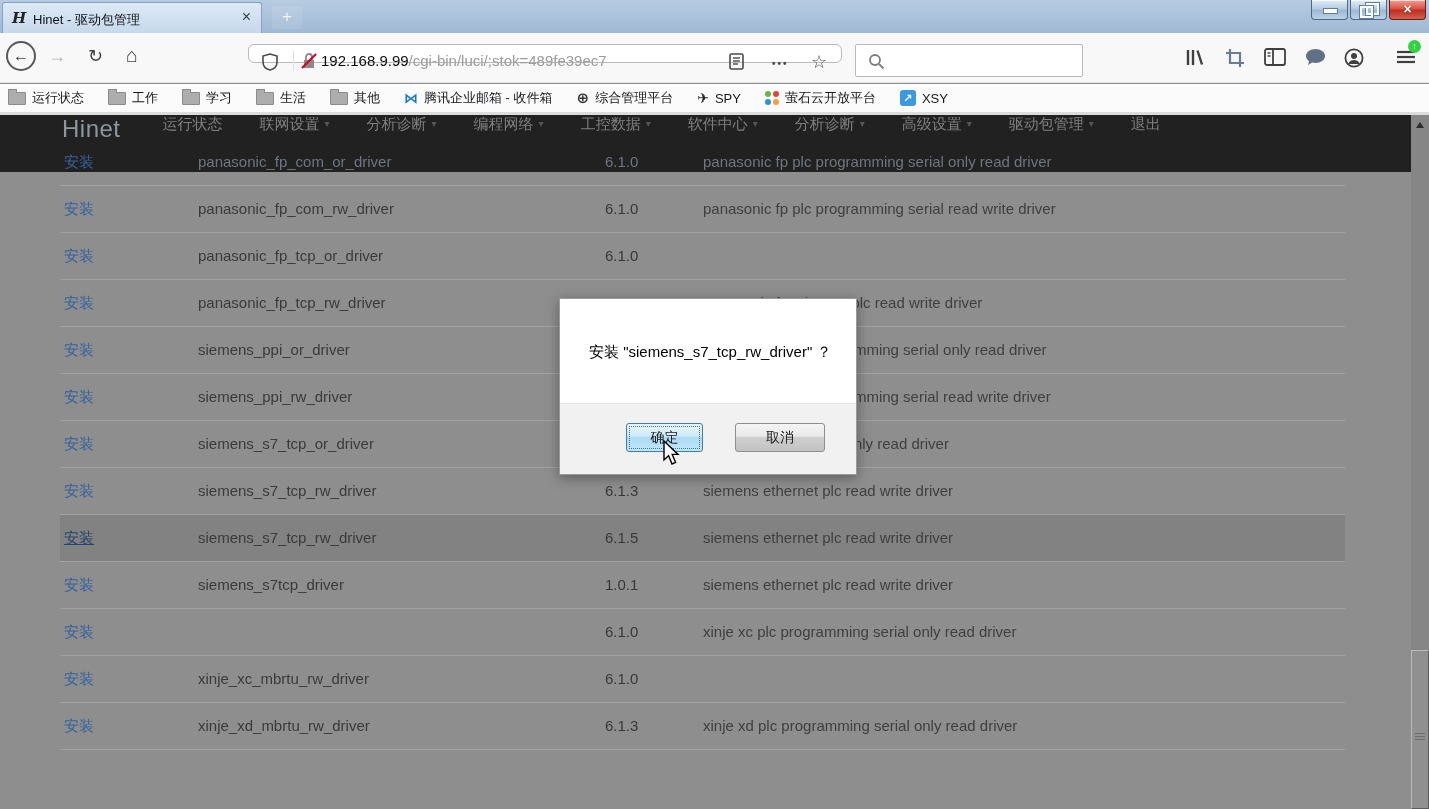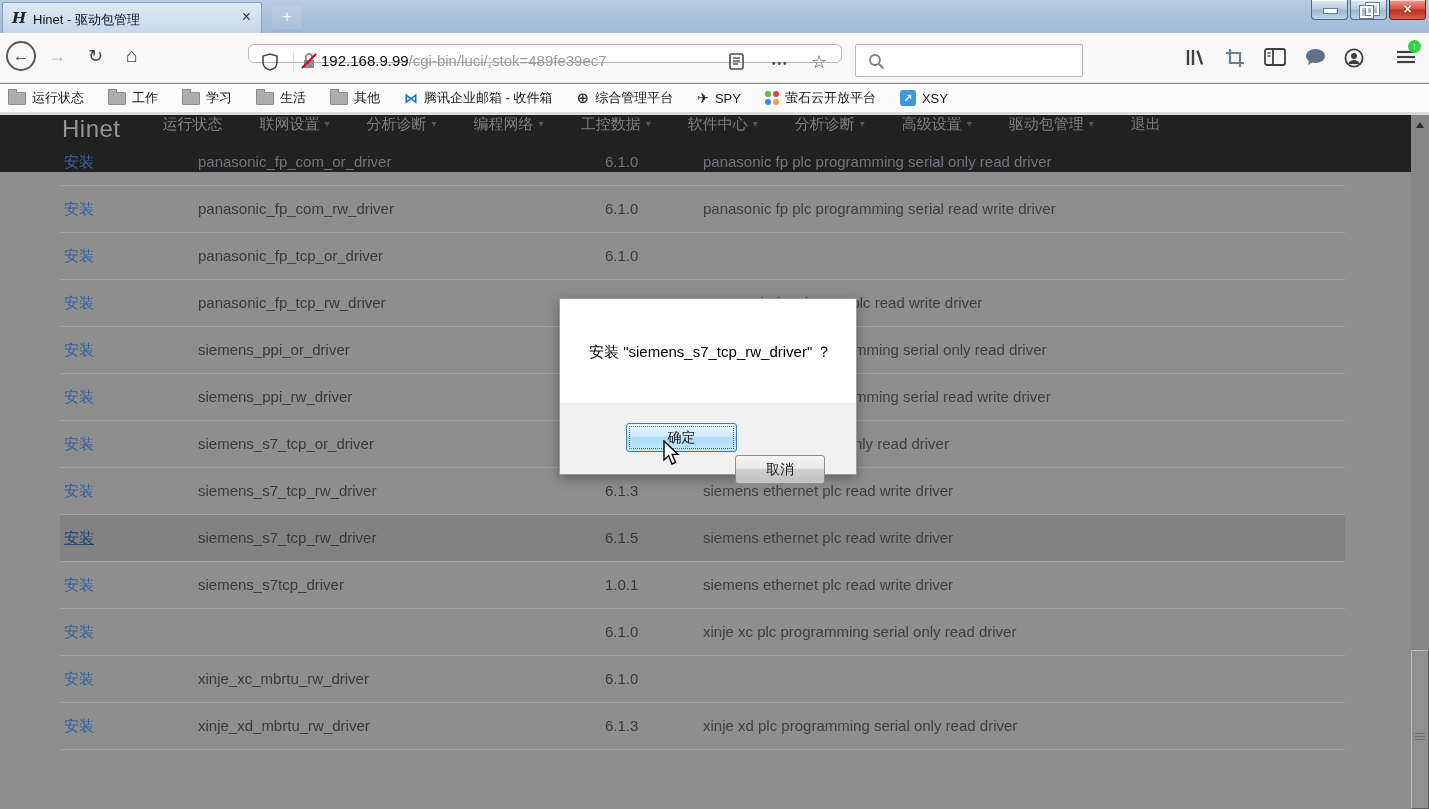--- a/index.html
+++ b/index.html
@@ -99,25 +99,25 @@
   .trow.partial .cell{color:#6f7680;}
   .trow.partial .install{color:#38619b;}
 
   
   .dialog{position:absolute;left:559px;top:298px;width:298px;height:177px;background:#fff;
           border:1px solid #9a9a9a;box-shadow:0 3px 12px rgba(0,0,0,.35);box-sizing:border-box;z-index:20;}
   .dlg-msg{position:absolute;left:29px;top:44px;font-size:15px;color:#000;white-space:nowrap;}
   .dlg-footer{position:absolute;left:0;bottom:0;width:100%;height:70px;background:#f1f1f1;border-top:1px solid #e6e6e6;}
   .dlg-btn{position:absolute;top:19px;height:29px;border-radius:3px;font-size:14px;color:#1a1a1a;
            text-align:center;line-height:27px;box-sizing:border-box;}
-  .btn-ok{left:66px;width:111px;border:1px solid #3c7fb1;
+  .btn-ok{left:66px;width:77px;border:1px solid #3c7fb1;
           background:linear-gradient(#eaf6fd,#cdeafa 45%,#aedcf3 50%,#bfe6f8);
           outline:1px dotted #43729b;outline-offset:-4px;}
   .btn-cancel{left:175px;width:90px;border:1px solid #8e8e8e;
-          background:linear-gradient(#f5f5f5,#e9e9e9 45%,#cfcfcf 50%,#c2c2c2);margin-top:32px;}
+          background:linear-gradient(#f5f5f5,#e9e9e9 45%,#cfcfcf 50%,#c2c2c2);}
 
   
   .cursor{position:absolute;left:663px;top:440px;z-index:30;}
 
   
   .scrollbar{position:absolute;left:1411px;top:115px;width:18px;height:694px;background:#868686;z-index:15;}
   .sb-up{position:absolute;left:5px;top:7px;width:0;height:0;
          border-left:4px solid transparent;border-right:4px solid transparent;border-bottom:6px solid #2c2c2c;}
   .sb-thumb{position:absolute;left:0;top:535px;width:18px;height:159px;background:#909090;
             border:1px solid;border-color:#bababa #5c5c5c #5c5c5c #bababa;box-sizing:border-box;}

